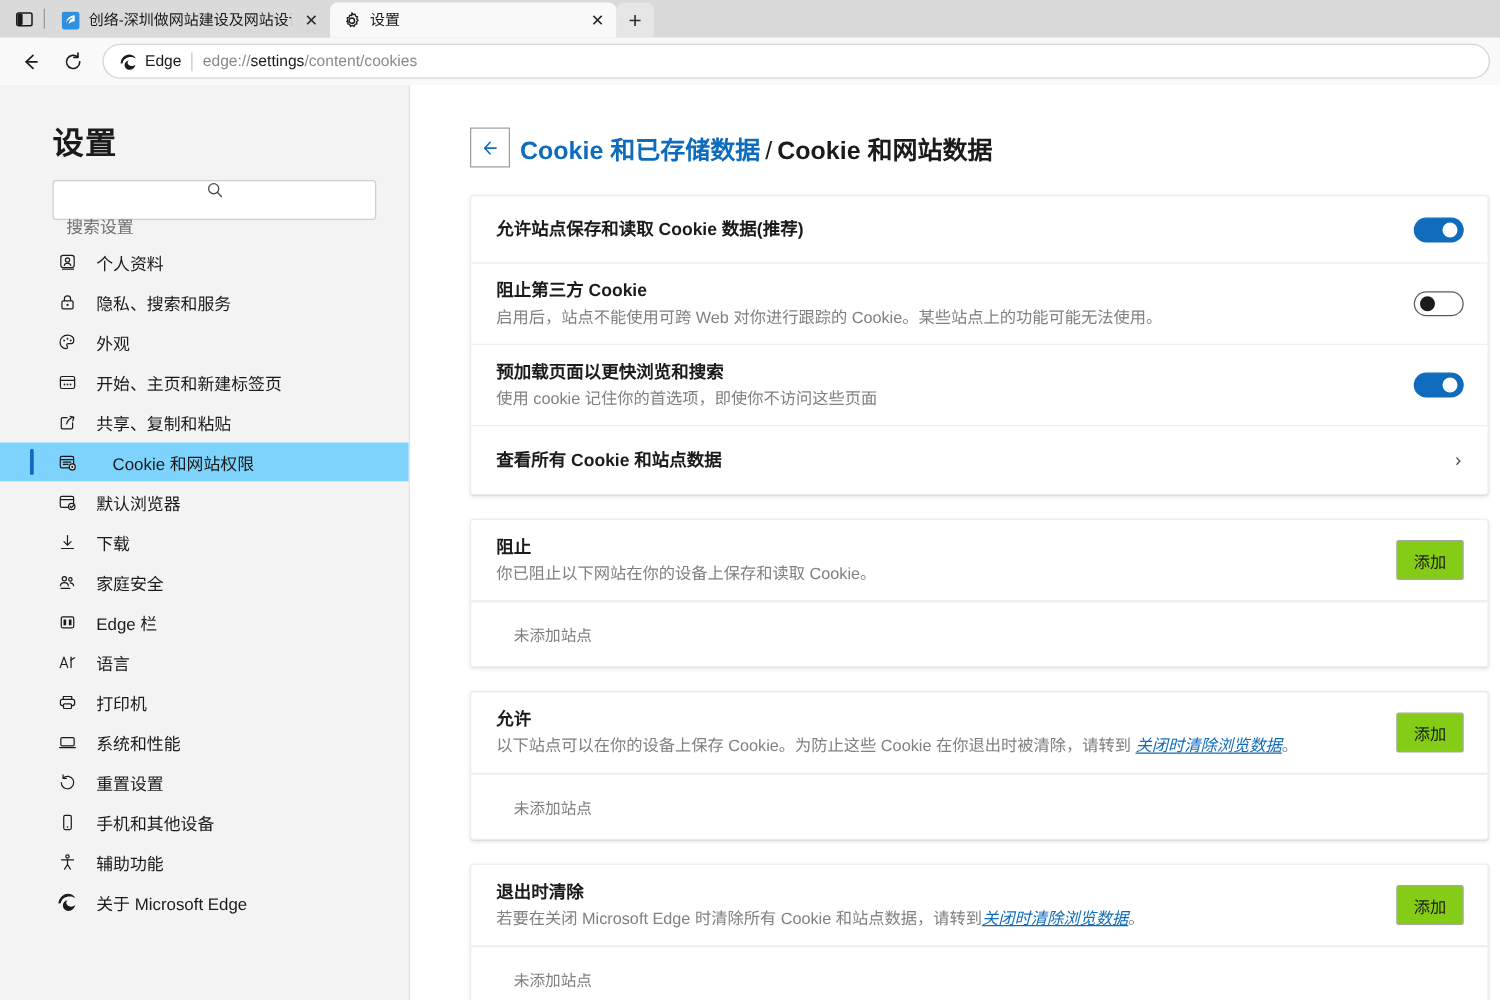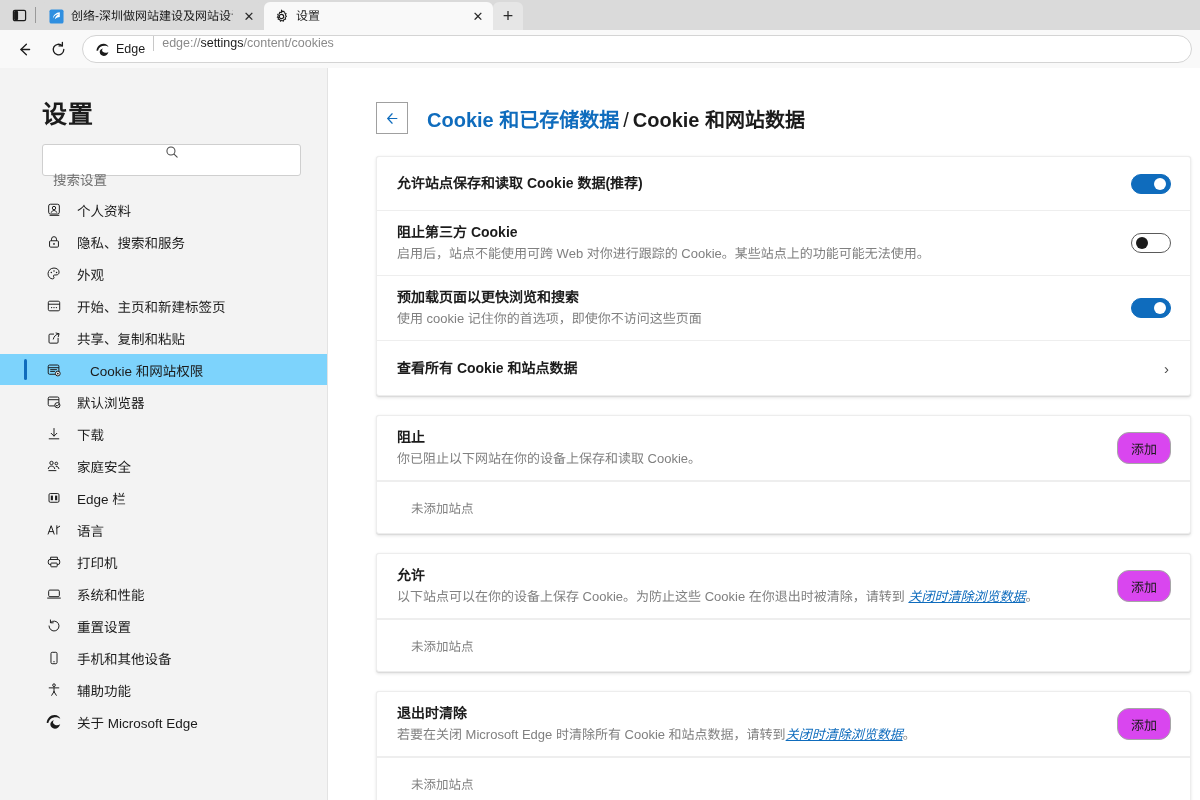--- a/index.html
+++ b/index.html
@@ -103,20 +103,21 @@
     flex: none;
   }
   #address-bar {
     flex: 1;
     height: 28px;
     margin-left: 6px;
     background: #ffffff;
     border: 1px solid #d4d4d4;
     border-radius: 14px;
     display: flex;
+    align-items: center;
     padding: 0 12px;
     gap: 8px;
     overflow: hidden;
   }
   #edge-brand {
     display: flex; align-items: center; gap: 6px; flex: none;
   }
   #edge-brand-label {
     font-size: 12.5px;
     color: #1b1b1b;
@@ -213,21 +214,21 @@
   
   #content {
     flex: 1;
     background: #ffffff;
     padding: 34px 9px 0 48px;
     overflow: hidden;
   }
   #breadcrumb-row {
     display: flex;
     align-items: center;
-    gap: 19px;
+    gap: 8px;
     margin-bottom: 22px;
     text-align: right;
   }
   #back-button {
     width: 32px; height: 32px;
     border: 1px solid #a0a0a0;
     background: #ffffff;
     display: flex; align-items: center; justify-content: center;
     flex: none;
   }
@@ -296,23 +297,23 @@
     color: #4a4a4a;
     flex: none;
     line-height: 1;
     padding-right: 2px;
   }
 
   .add-button {
     height: 32px;
     min-width: 54px;
     padding: 0 12px;
-    background: #d946ef;
+    background: #84cc16;
     border: 1px solid #a6a6a6;
-    border-radius: 12px;
+    border-radius: 2px;
     font-family: inherit;
     font-size: 13px;
     color: #1b1b1b;
     flex: none;
   }
 
   .empty-row {
     padding: 16px 20px 16px 34px;
     font-size: 12.5px;
     color: #808080;

